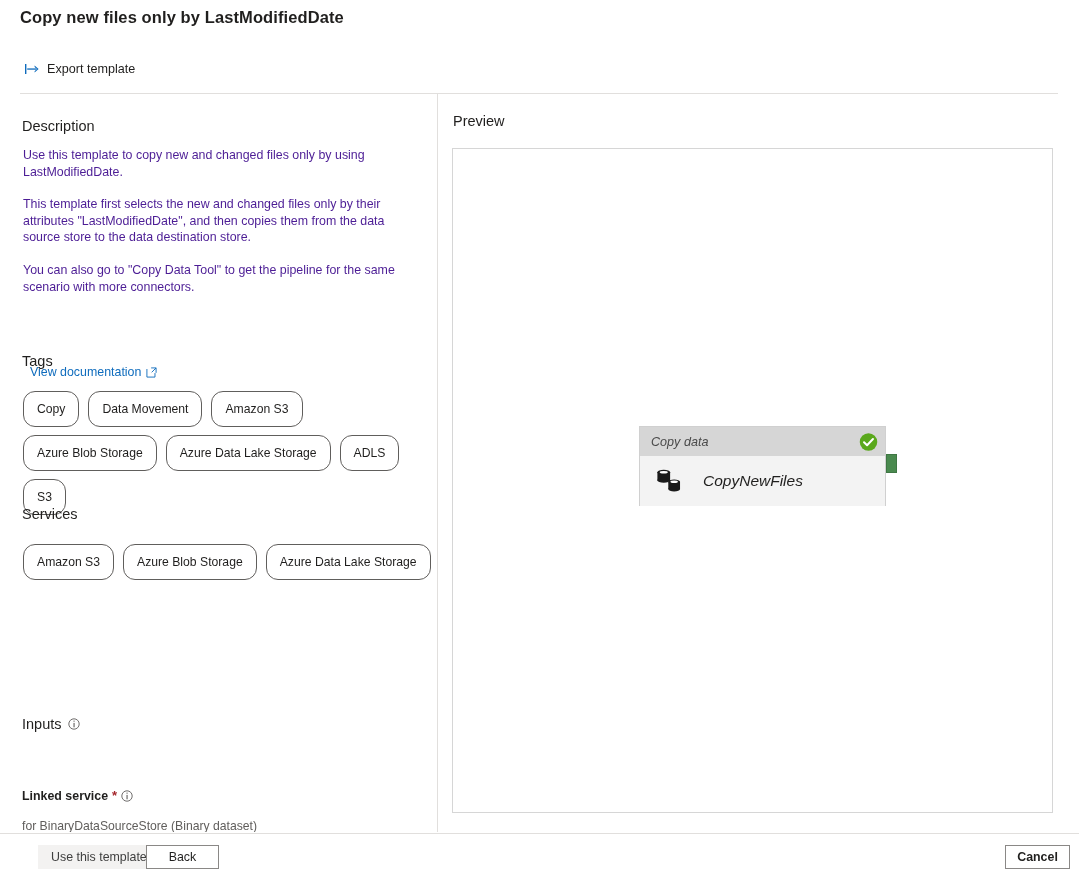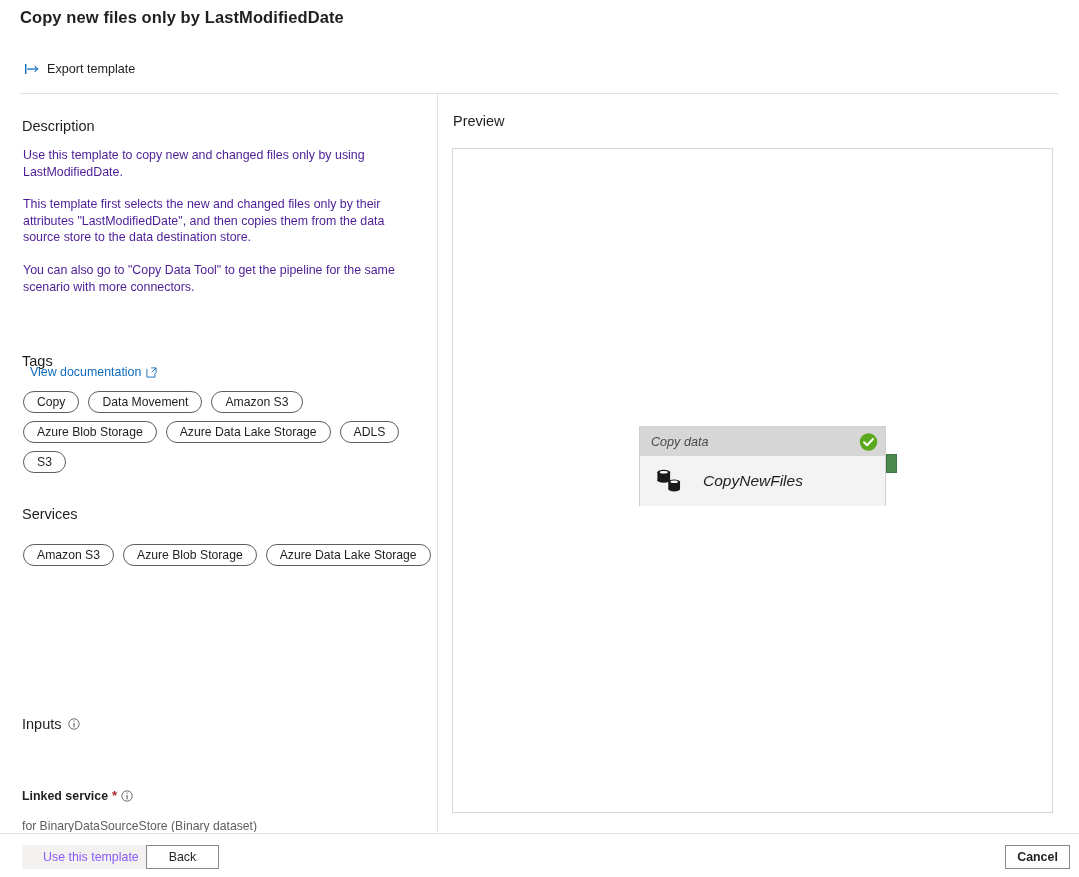--- a/index.html
+++ b/index.html
@@ -115,21 +115,21 @@
     display: flex;
     flex-wrap: wrap;
     gap: 8px 9px;
   }
   #tags-pills { left: 23px; top: 297px; }
   #services-pills { left: 23px; top: 450px; }
   .pill {
     display: inline-flex;
     align-items: center;
     justify-content: center;
-    height: 22px;
+    height: 36px;
     padding: 0 13px;
     border: 1px solid #605e5c;
     border-radius: 12px;
     font-size: 12.2px;
     color: #201f1e;
     background: #ffffff;
     white-space: nowrap;
     cursor: default;
   }
 
@@ -278,26 +278,26 @@
     justify-content: center;
     font-size: 12.4px;
     border: 1px solid #8a8886;
     background: #ffffff;
     color: #201f1e;
     cursor: pointer;
     padding: 0 14px;
     white-space: nowrap;
   }
   .btn.primary-disabled {
-    left: 22px;
+    left: 38px;
     border: 1px solid transparent;
     background: #f3f2f1;
-    color: #8b5cf6;
+    color: #404040;
     cursor: default;
-    padding: 0 20px;
+    padding: 0 12px;
   }
   #back-btn { left: 146px; width: 73px; }
   #cancel-btn { left: 1005px; width: 65px; font-weight: bold; }
 </style>
 </head>
 <body>
 
 <div class="page">
 
   <div class="title">Copy new files only by LastModifiedDate</div>

